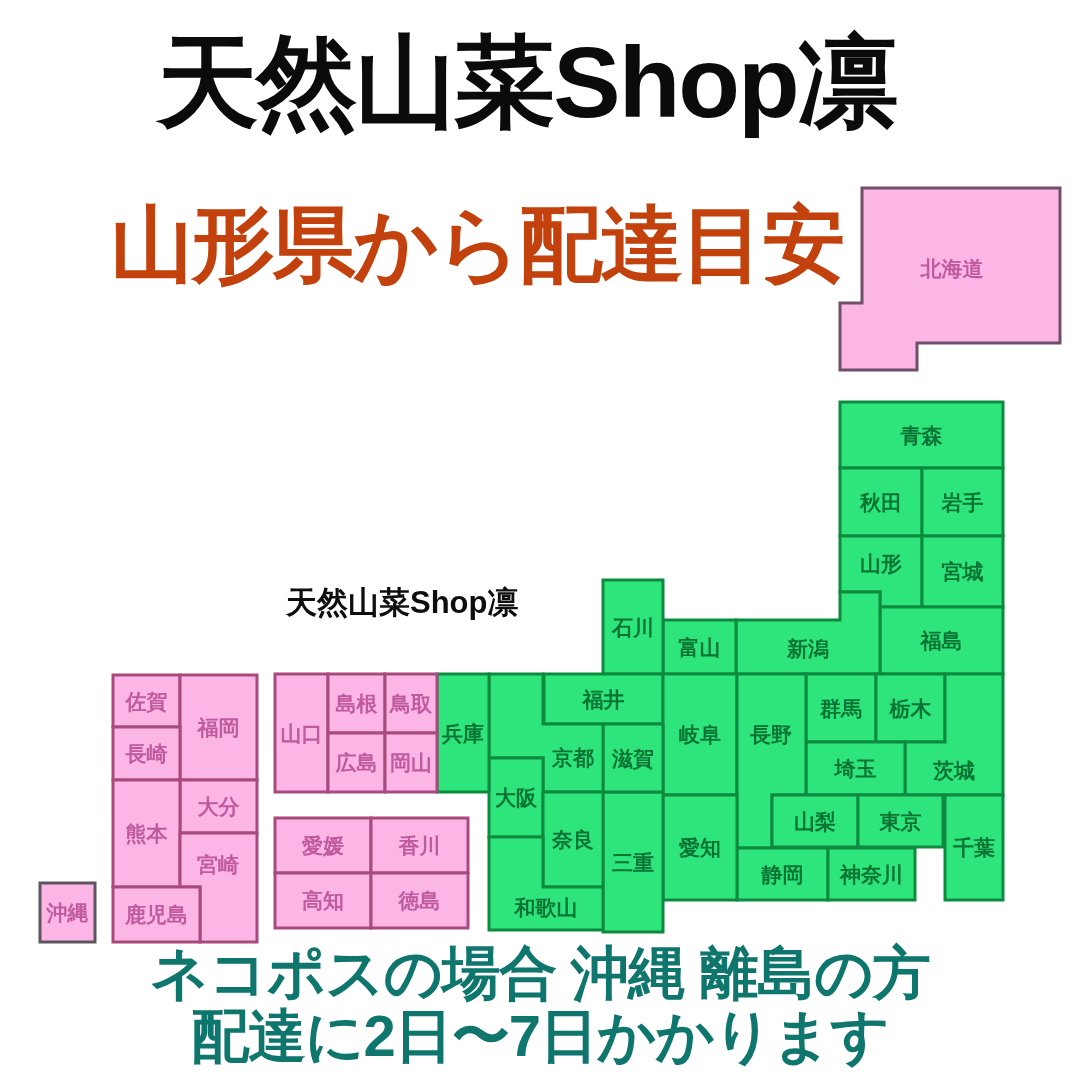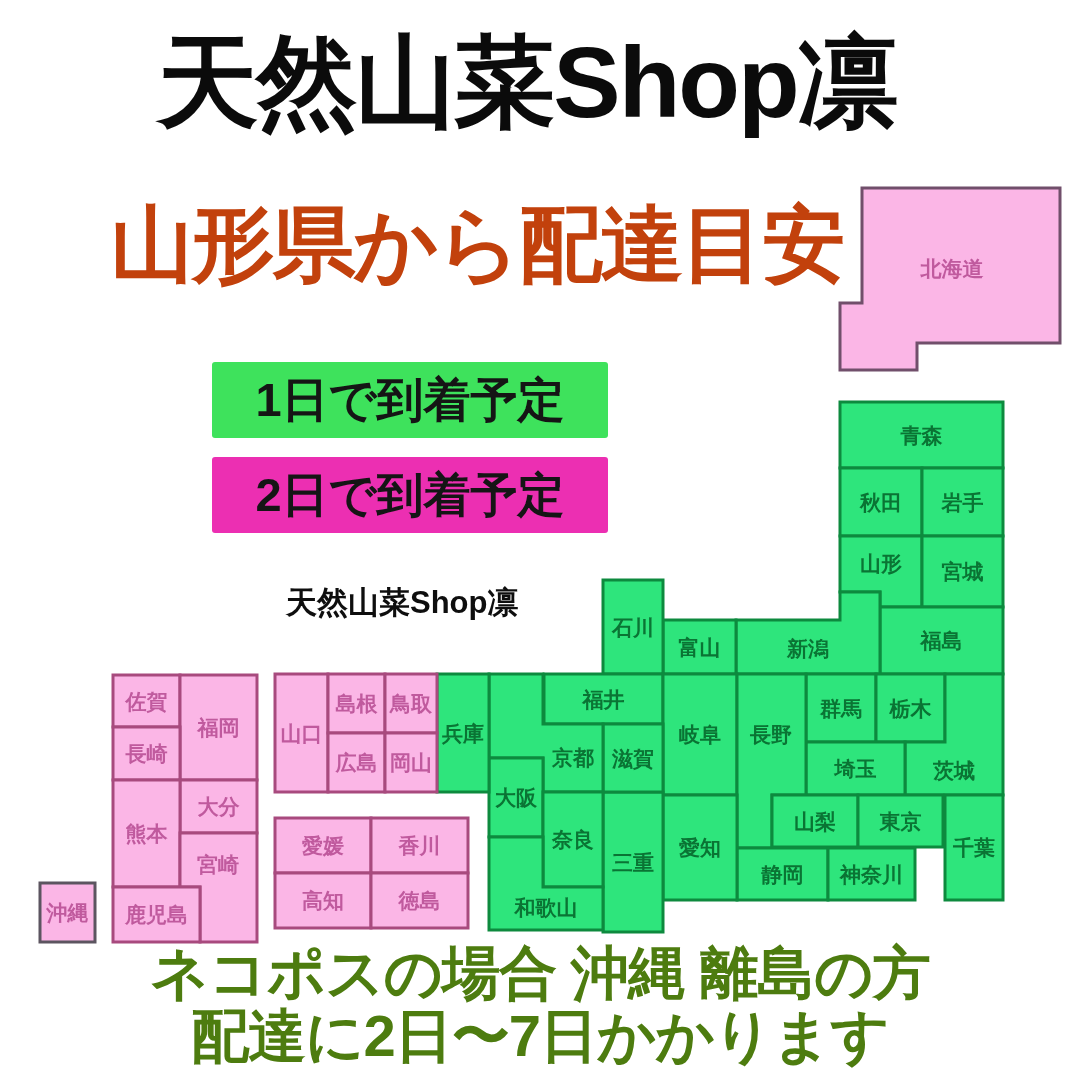--- a/index.html
+++ b/index.html
@@ -25,21 +25,21 @@
     font-size:47px;font-weight:900;color:#151515;border-radius:3px;letter-spacing:0px;
   }
   #legend-0{top:362px;}
   #legend-1{top:457px;}
   .watermark{
     position:absolute;top:582px;left:286px;
     font-size:31px;font-weight:900;color:#0e0e0e;white-space:nowrap;
   }
   .footer{
     position:absolute;top:942px;left:0;width:1080px;text-align:center;
-    font-size:58px;font-weight:900;color:#4d7c0f;line-height:1.08;letter-spacing:-1px;
+    font-size:58px;font-weight:900;color:#0f766e;line-height:1.08;letter-spacing:-1px;
   }
 </style>
 </head>
 <body>
 
 <div class="page">
 
   <svg class="map" viewBox="0 0 1080 1080">
       <g>
         <polygon points="862,188 1060,188 1060,343 917,343 917,370 840,370 840,303 862,303" fill="#fbb6e6" stroke="#714f6b" stroke-width="3" stroke-linejoin="miter"></polygon>
@@ -228,27 +228,21 @@
       <g>
         <rect x="40" y="883" width="55" height="59" fill="#fbb6e6" stroke="#5c5560" stroke-width="3" stroke-linejoin="miter"></rect>
         <text x="67.5" y="912.5" fill="#c05a9e" text-anchor="middle" dominant-baseline="central" class="pref-label">沖縄</text>
       </g>
     </svg>
 
   <div class="title">天然山菜Shop凛</div>
 
   <div class="subtitle">山形県から配達目安</div>
 
-  <div class="legend-item" id="legend-0" style="background: rgb(62, 226, 92);">
-    <span>1日で到着予定</span>
-  </div>
-
-  <div class="legend-item" id="legend-1" style="background: rgb(236, 47, 178);">
-    <span>2日で到着予定</span>
-  </div>
+
 
   <div class="watermark">天然山菜Shop凛</div>
 
   <div class="footer">
     <div>ネコポスの場合 沖縄 離島の方</div>
     <div>配達に2日〜7日かかります</div>
   </div>
 
 </div>
 

